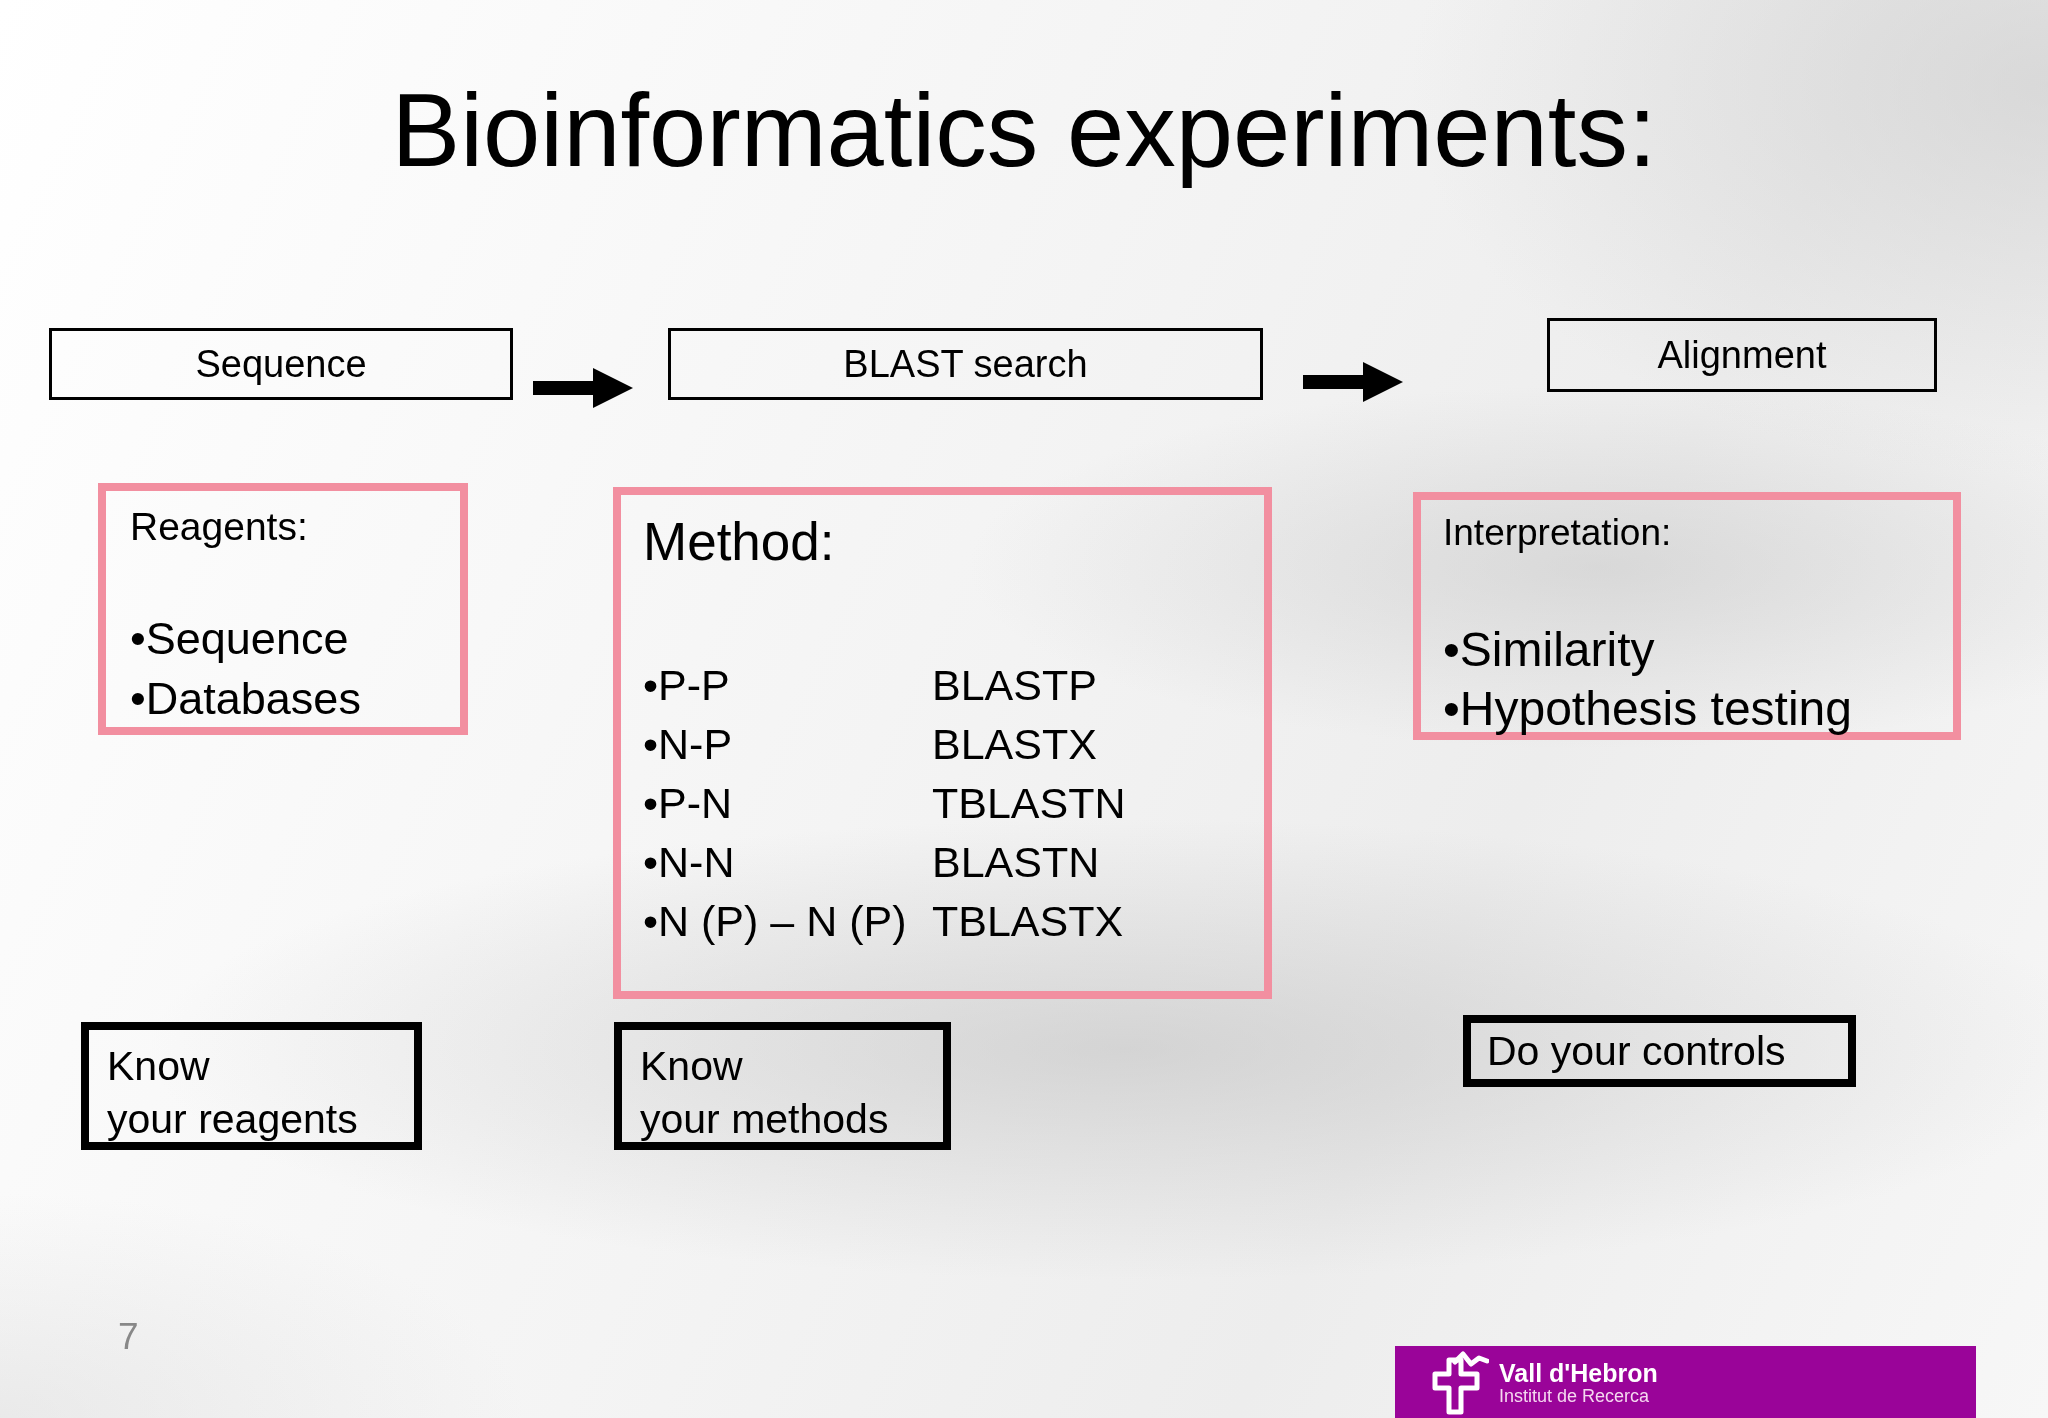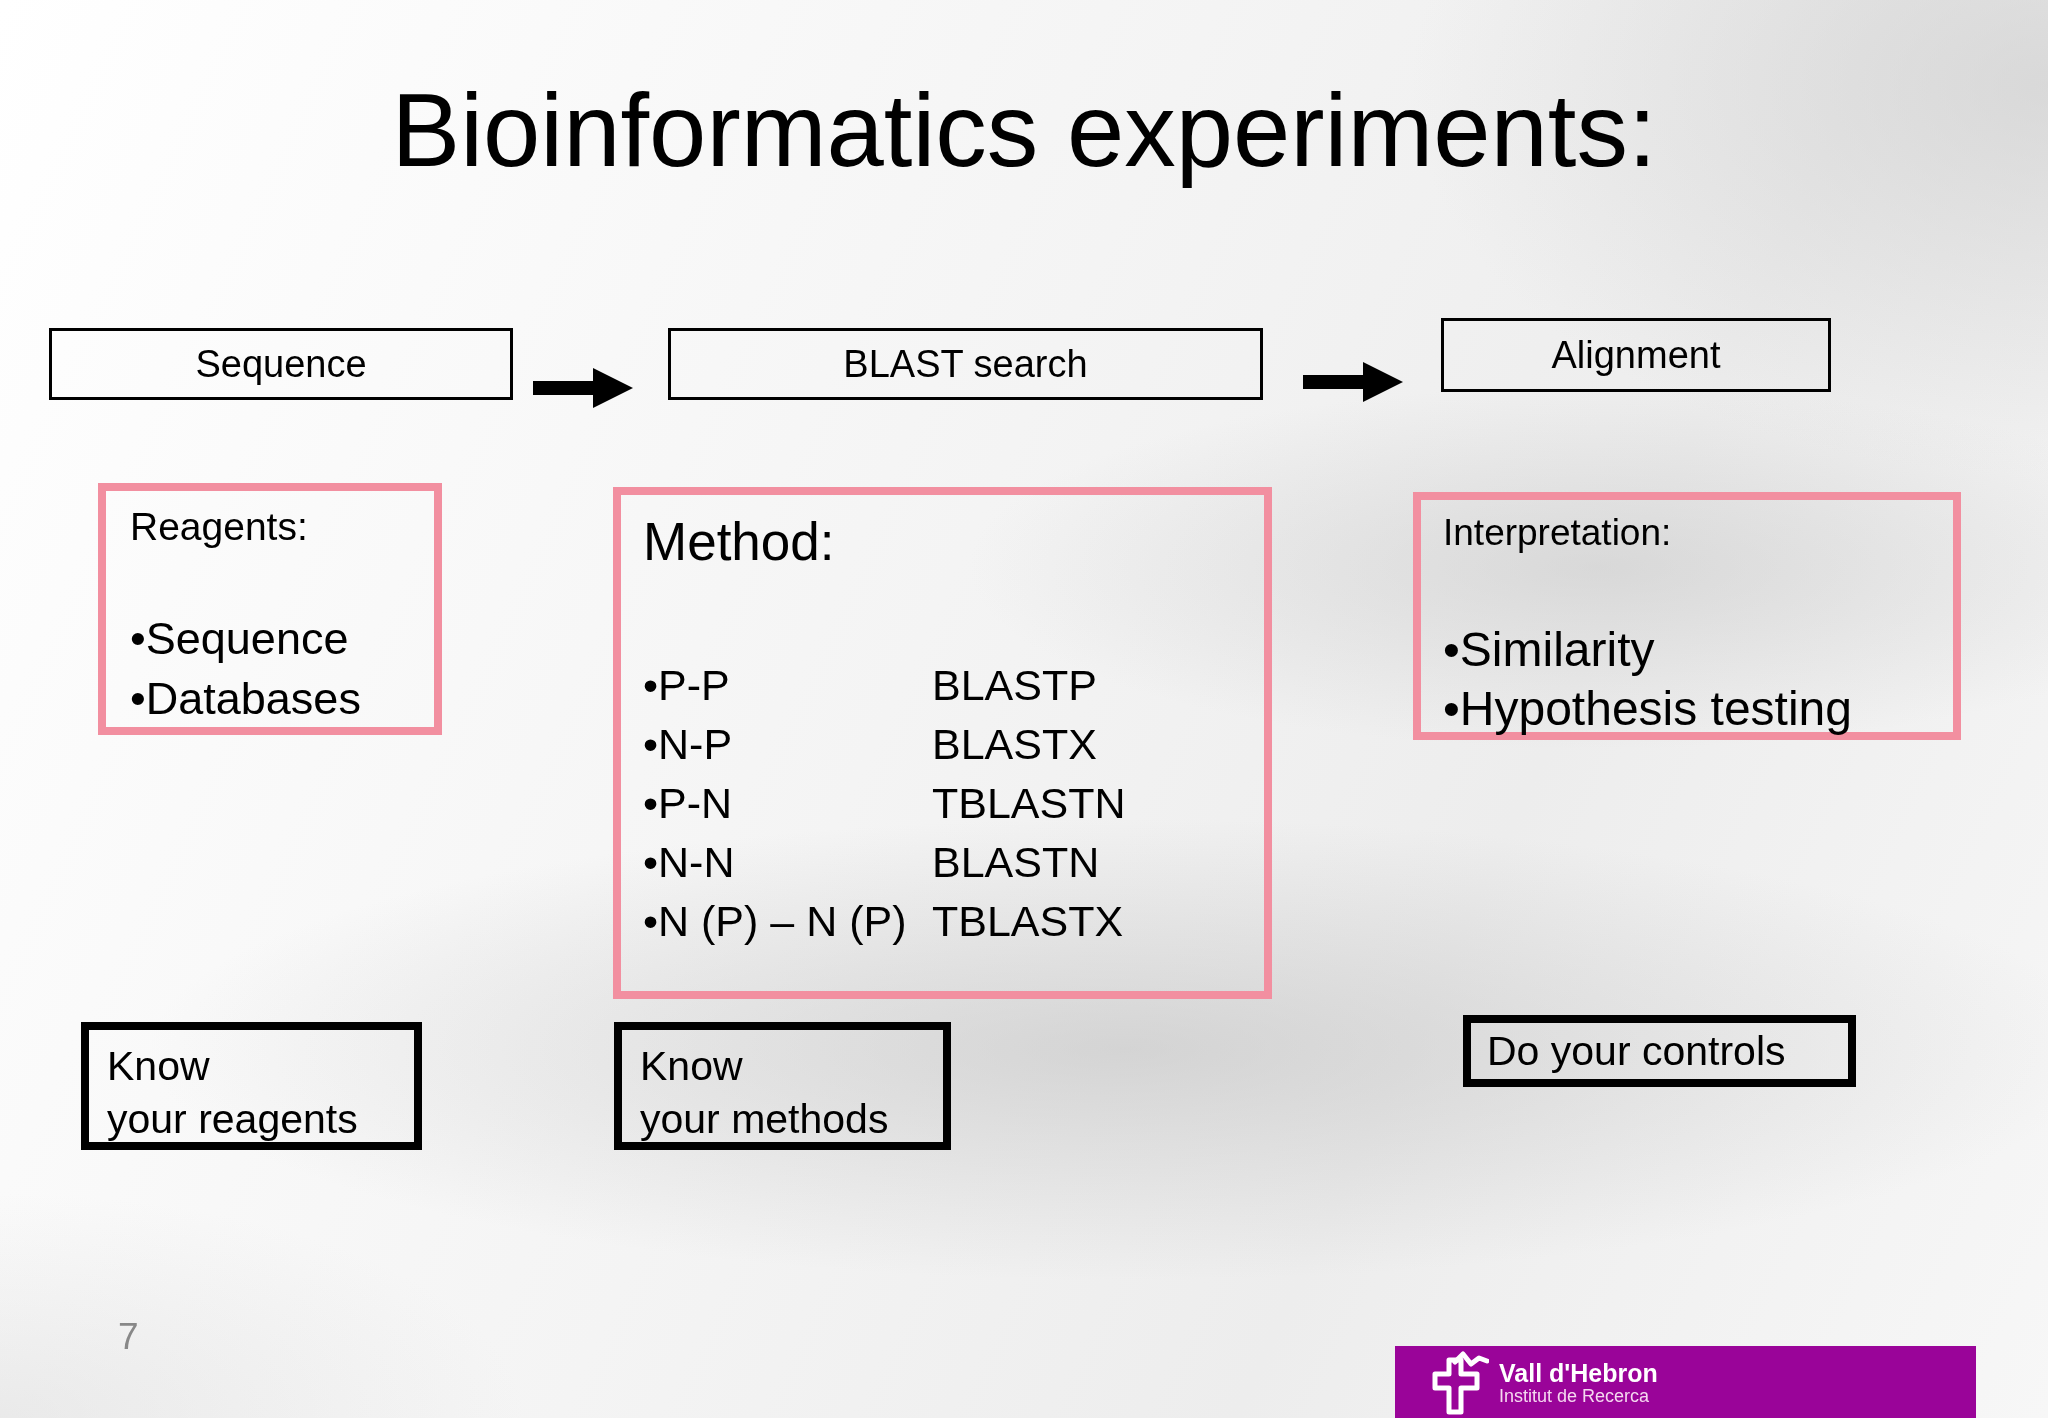--- a/index.html
+++ b/index.html
@@ -21,31 +21,31 @@
     position:absolute;top:72px;left:0;width:100%;
     text-align:center;font-size:103px;font-weight:400;letter-spacing:0px;
   }
   .flow-box{
     position:absolute;border:3px solid #000;background:transparent;
     display:flex;align-items:center;justify-content:center;
     font-size:38px;
   }
   #box-sequence{left:49px;top:328px;width:458px;height:66px;}
   #box-blast{left:668px;top:328px;width:589px;height:66px;}
-  #box-alignment{left:1441px;top:318px;width:384px;height:68px;border-width:3px;}
+  #box-alignment{left:1547px;top:318px;width:384px;height:68px;border-width:3px;}
   .arrow{position:absolute;display:flex;align-items:center;}
   #arrow-1{left:533px;top:368px;}
   #arrow-2{left:1303px;top:362px;}
   .arrow .shaft{width:60px;height:14px;background:#000;}
   .arrow .head{width:0;height:0;border-left:40px solid #000;border-top:20px solid transparent;border-bottom:20px solid transparent;}
   .panel{
     position:absolute;border:8px solid #f28fa0;background:transparent;
     box-sizing:border-box;
   }
-  #panel-reagents{left:98px;top:483px;width:344px;height:252px;padding:14px 0 0 24px;}
+  #panel-reagents{left:98px;top:483px;width:370px;height:252px;padding:14px 0 0 24px;}
   #panel-reagents .panel-title{font-size:39px;}
   #panel-reagents .panel-items{margin-top:60px;font-size:45px;line-height:60px;}
   #panel-method{left:613px;top:487px;width:659px;height:512px;padding:16px 0 0 22px;}
   #panel-method .panel-title{font-size:53px;}
   .method-rows{margin-top:84px;font-size:43px;line-height:59px;}
   .method-row{display:flex;}
   .method-row .pair{min-width:287px;}
   .method-row .tool{padding-left:2px;}
   #panel-interpretation{left:1413px;top:492px;width:548px;height:248px;padding:12px 0 0 22px;}
   #panel-interpretation .panel-title{font-size:37px;}

